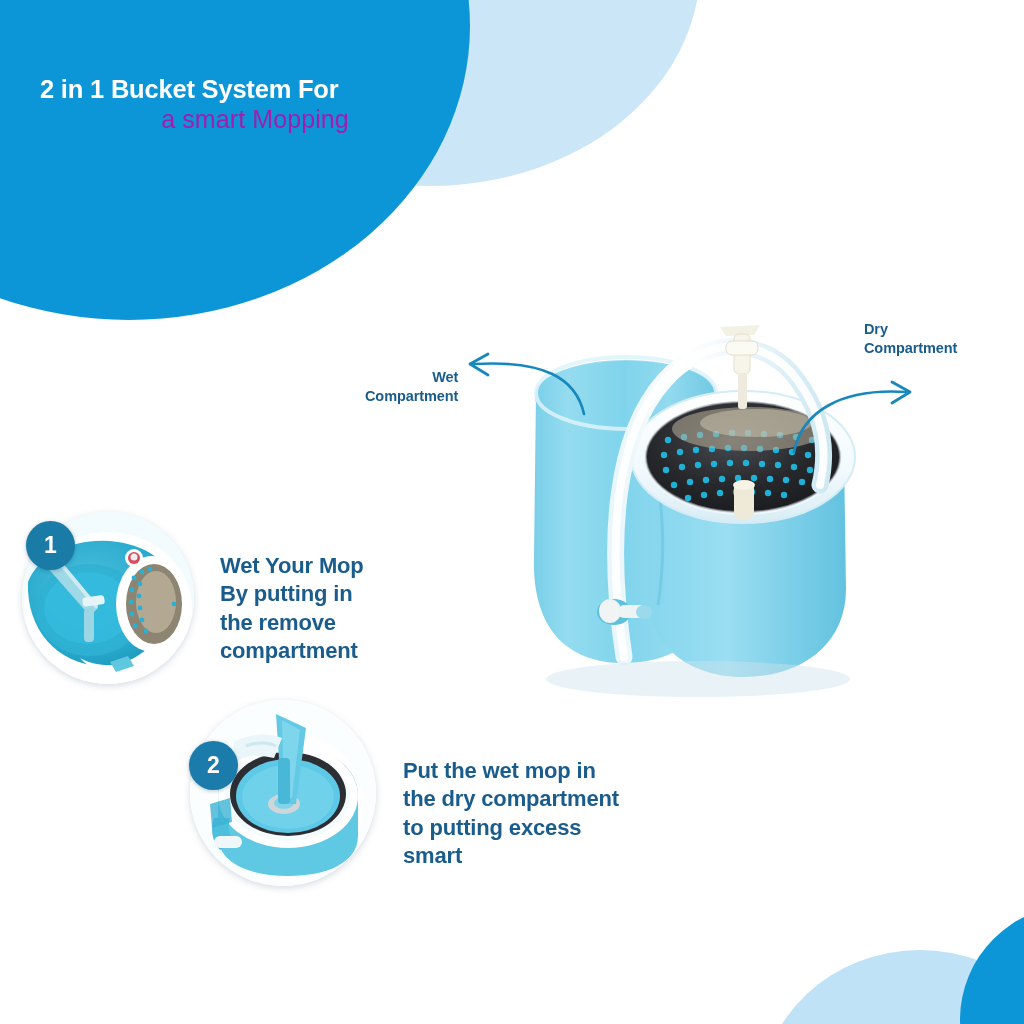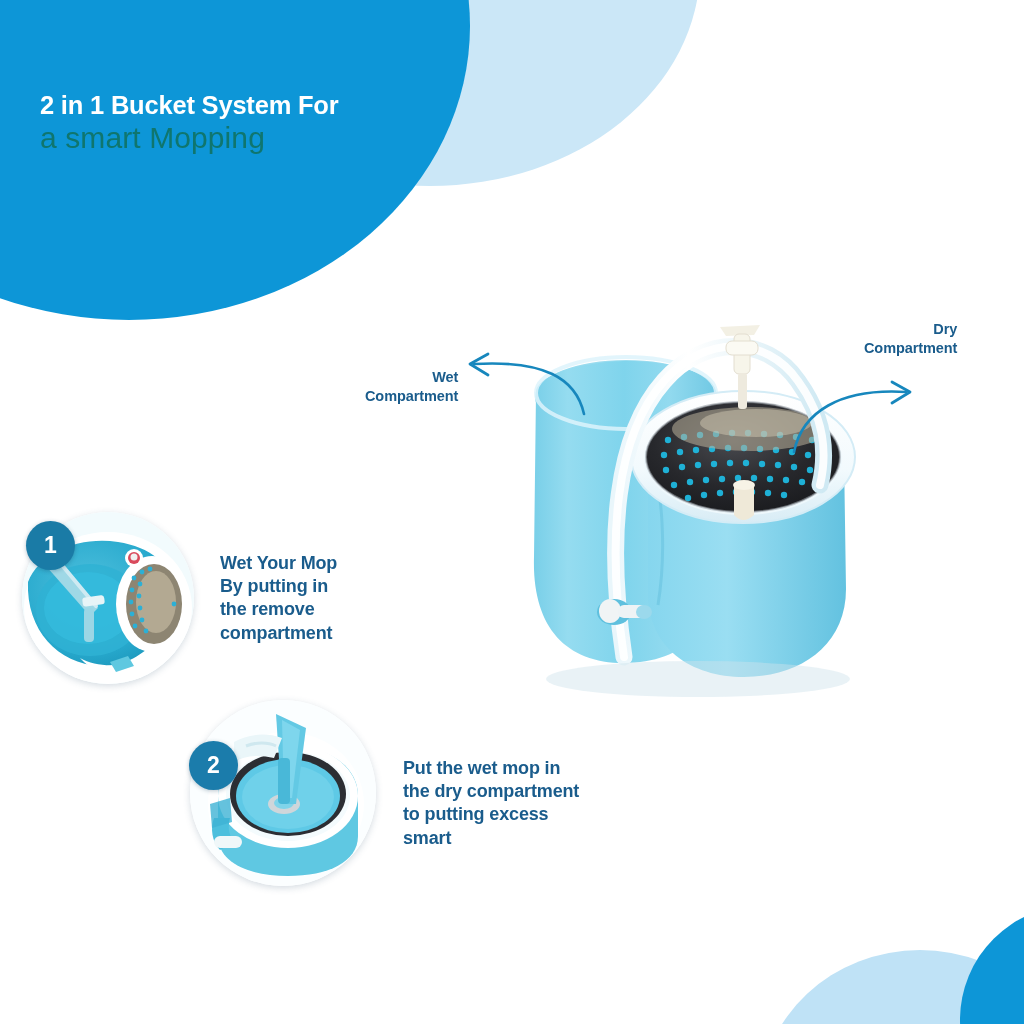--- a/index.html
+++ b/index.html
@@ -47,57 +47,58 @@
     top: 905px;
     width: 230px;
     height: 230px;
     background: #0d96d7;
   }
 
   
   #header-text {
     position: absolute;
     left: 40px;
-    top: 90px;
+    top: 74px;
     width: 430px;
   }
   #title-line-1 {
     color: #ffffff;
     font-size: 25.5px;
     font-weight: bold;
     letter-spacing: -0.2px;
     line-height: 1.18;
     white-space: nowrap;
   }
   .title-sub {
-    color: #0f766e;
-    font-size: 30px;
+    color: #a21caf;
+    font-size: 25px;
     font-weight: normal;
     line-height: 1.22;
     letter-spacing: 0.1px;
+    text-align: center;
   }
 
   
   .callout {
     position: absolute;
     color: #1a5c8c;
     font-size: 14.5px;
     font-weight: bold;
     line-height: 1.32;
     letter-spacing: -0.1px;
   }
   #callout-wet {
     left: 365px;
     top: 368px;
     text-align: right;
   }
   #callout-dry {
     left: 864px;
     top: 320px;
-    text-align: right;
+    text-align: left;
   }
   .callout-line { display: block; white-space: nowrap; }
 
   
   .arrow-svg { position: absolute; overflow: visible; }
   #arrow-wet { left: 452px; top: 352px; }
   #arrow-dry { left: 788px; top: 378px; }
 
   
   #hero {
@@ -138,21 +139,21 @@
     background: #1a7ba6;
   }
   #step2-badge {
     left: 189px; top: 741px; width: 49px; height: 49px;
     background: #1b7cab;
   }
 
   .step-text {
     position: absolute;
     color: #1a5c8c;
-    font-size: 18px;
+    font-size: 22px;
     font-weight: bold;
     line-height: 1.29;
     letter-spacing: -0.15px;
   }
   #step1-text { left: 220px; top: 552px; width: 210px; }
   #step2-text { left: 403px; top: 757px; width: 240px; }
   .step-text-line { display: block; white-space: nowrap; }
 </style>
 </head>
 <body>

